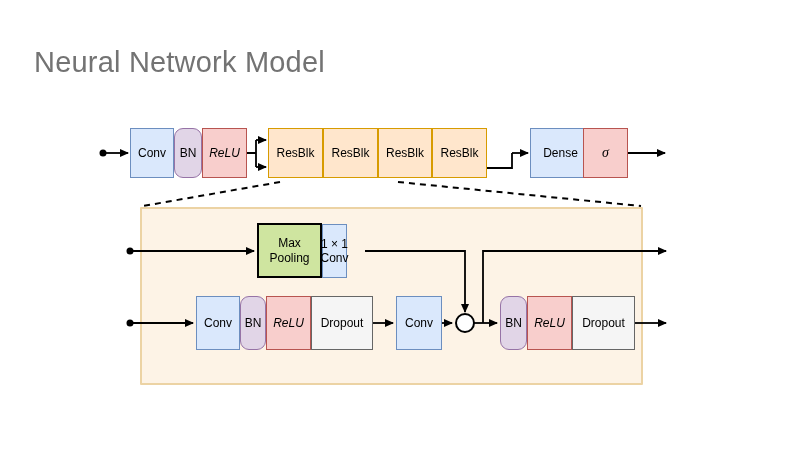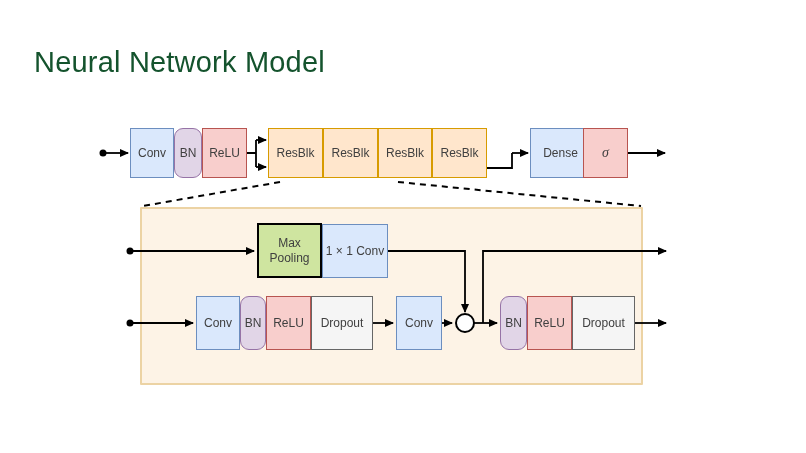--- a/index.html
+++ b/index.html
@@ -2,42 +2,42 @@
 <html style="--blue-fill: #dae8fc; --blue-border: #6c8ebf; --purple-fill: #e1d5e7; --purple-border: #9673a6; --red-fill: #f8cecc; --red-border: #b85450; --orange-fill: #ffe6cc; --orange-border: #d79b00; --green-fill: #cfe5a0; --green-border: #000000; --gray-fill: #f5f5f5; --gray-border: #666666; --container-fill: #fdf3e6; --container-border: #ecd3a4; --line: #000000;"><head>
 <meta charset="utf-8">
 <style>
   html,body{margin:0;padding:0;background:#fff;}
   .canvas{
     position:relative;width:806px;height:453px;background:#ffffff;overflow:hidden;
     font-family:"Liberation Sans", sans-serif;
   }
   .page-title{
     position:absolute;left:34px;top:46px;margin:0;
-    font-size:29px;font-weight:400;color:#14532d;letter-spacing:0.2px;
+    font-size:29px;font-weight:400;color:#737373;letter-spacing:0.2px;
   }
   .detail-container{
     position:absolute;left:140px;top:207px;width:503px;height:178px;
     background:var(--container-fill,#fdf3e6);
     border:2px solid var(--container-border,#ecd3a4);
     box-sizing:border-box;border-radius:1px;
   }
   svg.connectors{position:absolute;left:0;top:0;pointer-events:none;}
   svg.connectors .ln{stroke:var(--line,#000);stroke-width:1.8;fill:none;}
   svg.connectors .dash{stroke:var(--line,#000);stroke-width:2;fill:none;stroke-dasharray:6 5;}
   svg.connectors .dot{fill:var(--line,#000);}
   svg.connectors .junction{fill:#ffffff;stroke:var(--line,#000);stroke-width:2;}
   .block{
     position:absolute;box-sizing:border-box;
     display:flex;align-items:center;justify-content:center;text-align:center;
-    font-size:12px;line-height:1.2;color:#404040;
+    font-size:12px;line-height:1.2;color:#000000;
     border:1.5px solid #000;padding:2px;
   }
   .blue   {background:var(--blue-fill,#dae8fc);  border-color:var(--blue-border,#6c8ebf);}
   .purple {background:var(--purple-fill,#e1d5e7);border-color:var(--purple-border,#9673a6);border-radius:9px;}
-  .red    {background:var(--red-fill,#f8cecc);   border-color:var(--red-border,#b85450);}
+  .red    {background:var(--red-fill,#f8cecc);   border-color:var(--red-border,#b85450);font-style:italic;}
   .orange {background:var(--orange-fill,#ffe6cc);border-color:var(--orange-border,#d79b00);text-align:right;}
   .gray   {background:var(--gray-fill,#f5f5f5);  border-color:var(--gray-border,#666666);text-align:center;}
   .green  {background:var(--green-fill,#cfe5a0); border:2px solid var(--green-border,#000000);}
   .sigma  {font-family:"Liberation Serif", serif;font-style:italic;font-size:14px;}
 </style>
 </head>
 <body>
 
 <div class="canvas">
 
@@ -84,21 +84,21 @@
 
   <div class="block orange" style="left:268px;top:128px;width:55px;height:50px">ResBlk</div>
   <div class="block orange" style="left:323px;top:128px;width:55px;height:50px">ResBlk</div>
   <div class="block orange" style="left:378px;top:128px;width:54px;height:50px">ResBlk</div>
   <div class="block orange" style="left:432px;top:128px;width:55px;height:50px">ResBlk</div>
 
   <div class="block blue" style="left:530px;top:128px;width:61px;height:50px">Dense</div>
   <div class="block red sigma" style="left:583px;top:128px;width:45px;height:50px">σ</div>
 
   <div class="block green" style="left:257px;top:223px;width:65px;height:55px">Max Pooling</div>
-  <div class="block blue" style="left:322px;top:224px;width:66px;height:54px">1 × 1 Conv</div>
+  <div class="block blue" style="left:322px;top:224px;width:25px;height:54px">1 × 1 Conv</div>
 
   <div class="block blue" style="left:196px;top:296px;width:44px;height:54px">Conv</div>
   <div class="block purple" style="left:240px;top:296px;width:26px;height:54px">BN</div>
   <div class="block red" style="left:266px;top:296px;width:45px;height:54px">ReLU</div>
   <div class="block gray" style="left:311px;top:296px;width:62px;height:54px">Dropout</div>
   <div class="block blue" style="left:396px;top:296px;width:46px;height:54px">Conv</div>
 
   <div class="block purple" style="left:500px;top:296px;width:27px;height:54px">BN</div>
   <div class="block red" style="left:527px;top:296px;width:45px;height:54px">ReLU</div>
   <div class="block gray" style="left:572px;top:296px;width:63px;height:54px">Dropout</div>

